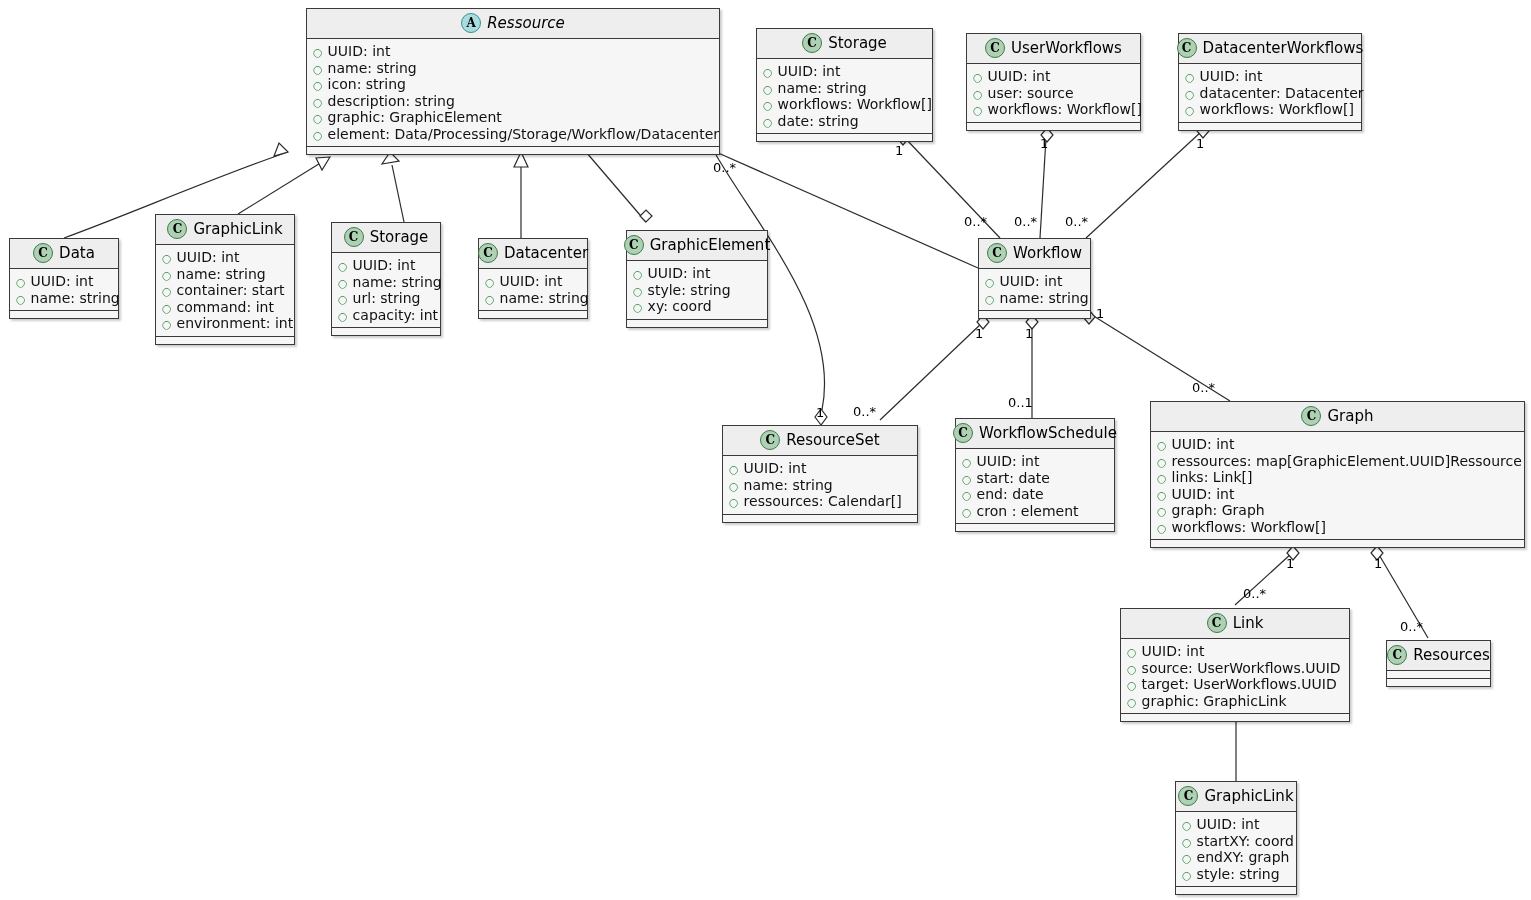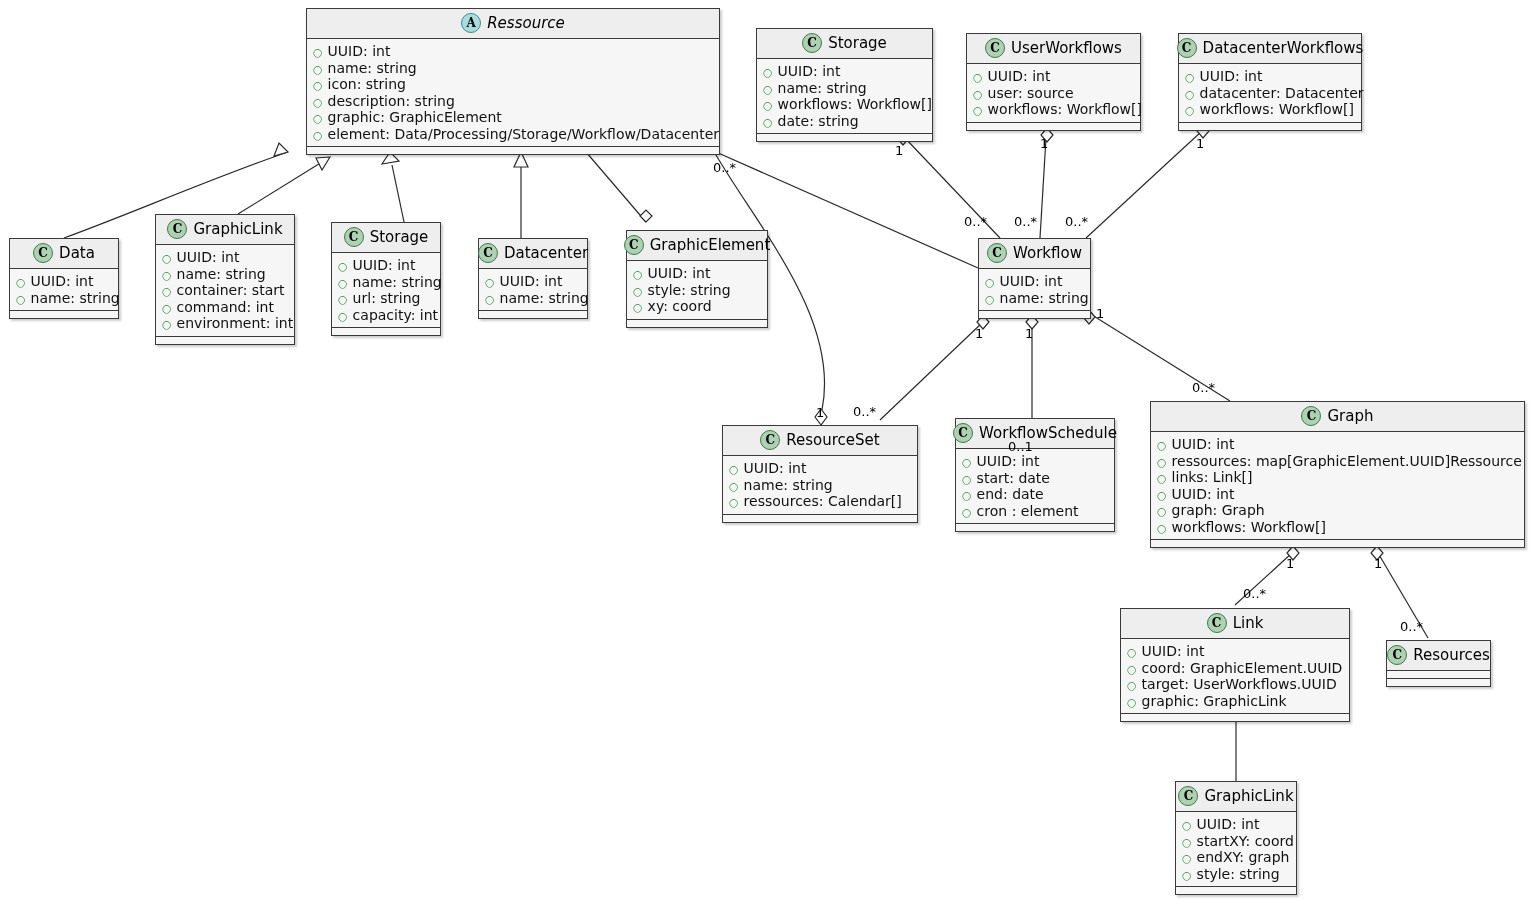--- a/index.html
+++ b/index.html
@@ -486,21 +486,21 @@
         <span class="stereo-icon cls">C</span>
         <span class="uml-title">Link</span>
       </div>
       <div class="uml-attrs">
         <div class="attr-row">
           <span class="vis-pub">○</span>
           <span>UUID: int</span>
         </div>
         <div class="attr-row">
           <span class="vis-pub">○</span>
-          <span>coord: GraphicElement.UUID</span>
+          <span>source: UserWorkflows.UUID</span>
         </div>
         <div class="attr-row">
           <span class="vis-pub">○</span>
           <span>target: UserWorkflows.UUID</span>
         </div>
         <div class="attr-row">
           <span class="vis-pub">○</span>
           <span>graphic: GraphicLink</span>
         </div>
       </div>
@@ -542,21 +542,21 @@
     <div class="card-label" style="left: 713px; top: 160px;">0..*</div>
     <div class="card-label" style="left: 895px; top: 143px;">1</div>
     <div class="card-label" style="left: 1040px; top: 136px;">1</div>
     <div class="card-label" style="left: 1196px; top: 136px;">1</div>
     <div class="card-label" style="left: 964px; top: 214px;">0..*</div>
     <div class="card-label" style="left: 1014px; top: 214px;">0..*</div>
     <div class="card-label" style="left: 1065px; top: 214px;">0..*</div>
     <div class="card-label" style="left: 975px; top: 326px;">1</div>
     <div class="card-label" style="left: 1025px; top: 326px;">1</div>
     <div class="card-label" style="left: 1096px; top: 306px;">1</div>
-    <div class="card-label" style="left: 1008px; top: 395px; margin-top: 44px;">0..1</div>
+    <div class="card-label" style="left: 1008px; top: 395px;">0..1</div>
     <div class="card-label" style="left: 1192px; top: 380px;">0..*</div>
     <div class="card-label" style="left: 816px; top: 405px;">1</div>
     <div class="card-label" style="left: 853px; top: 404px;">0..*</div>
     <div class="card-label" style="left: 1286px; top: 556px;">1</div>
     <div class="card-label" style="left: 1243px; top: 586px;">0..*</div>
     <div class="card-label" style="left: 1374px; top: 556px;">1</div>
     <div class="card-label" style="left: 1400px; top: 619px;">0..*</div>
   </div>
 
 </body></html>

